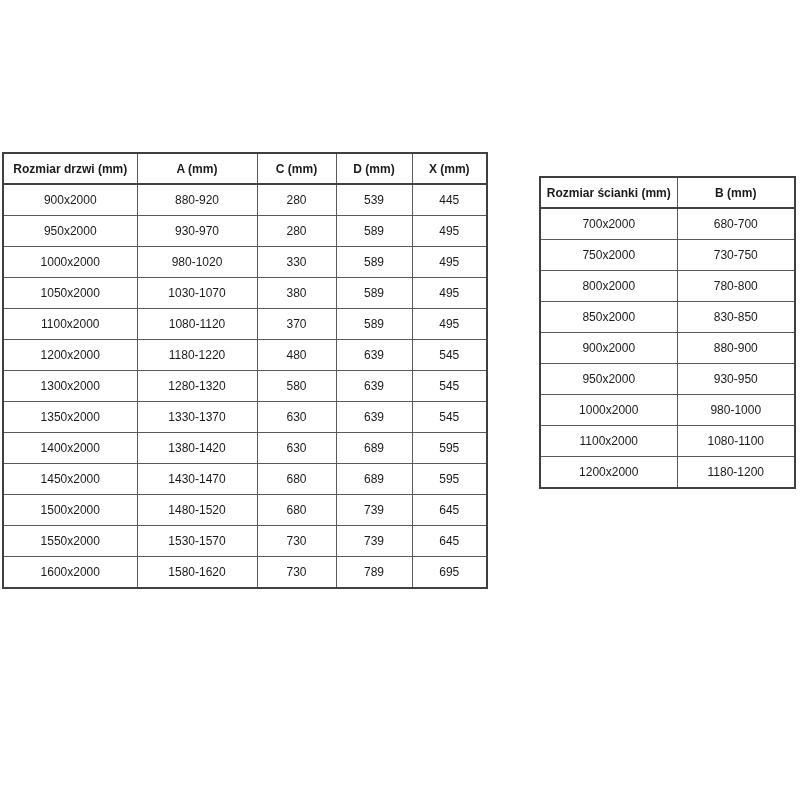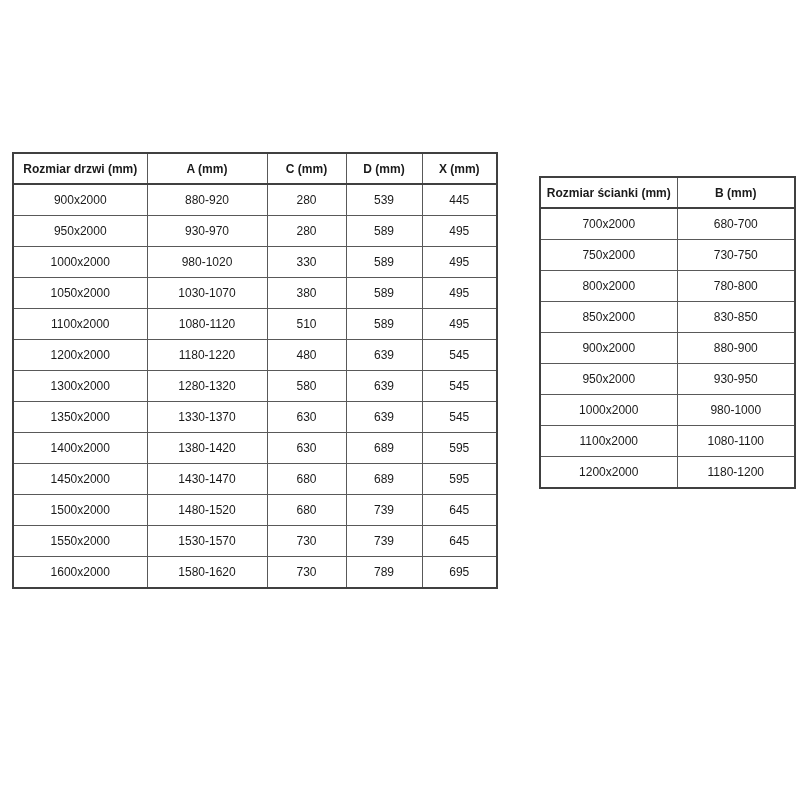--- a/index.html
+++ b/index.html
@@ -37,21 +37,21 @@
   table.spec th {
     font-weight: bold;
     height: 29px;
     border-bottom: 2px solid #404040;
   }
   table.spec td {
     font-weight: normal;
     height: 30px;
   }
   #doors-table {
-    left: 12px;
+    left: 2px;
     top: 152px;
     width: 484px;
   }
   #wall-table {
     left: 539px;
     top: 152px;
     width: 255px;
     margin-top: 24px;
   }
 </style>
@@ -102,21 +102,21 @@
         <tr>
           <td>1050x2000</td>
           <td>1030-1070</td>
           <td>380</td>
           <td>589</td>
           <td>495</td>
         </tr>
         <tr>
           <td>1100x2000</td>
           <td>1080-1120</td>
-          <td>510</td>
+          <td>370</td>
           <td>589</td>
           <td>495</td>
         </tr>
         <tr>
           <td>1200x2000</td>
           <td>1180-1220</td>
           <td>480</td>
           <td>639</td>
           <td>545</td>
         </tr>

